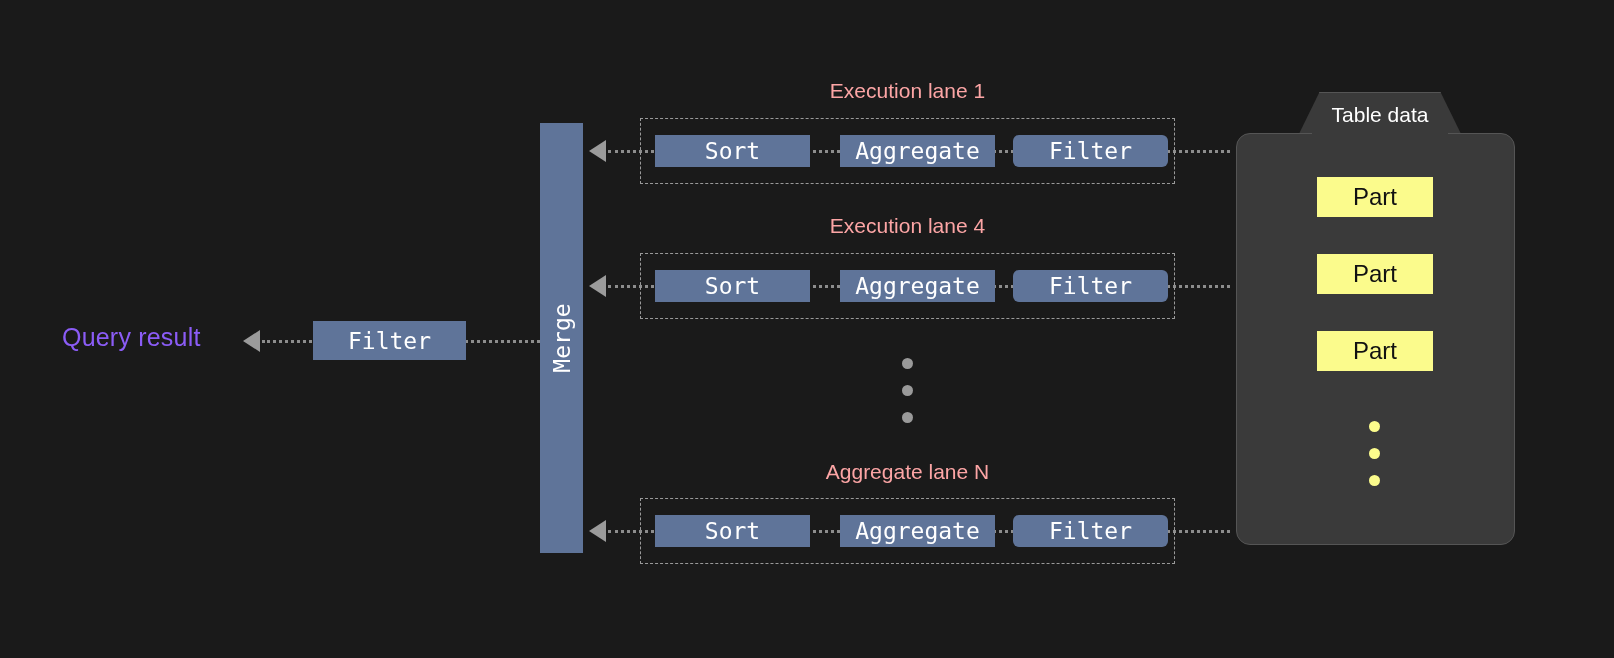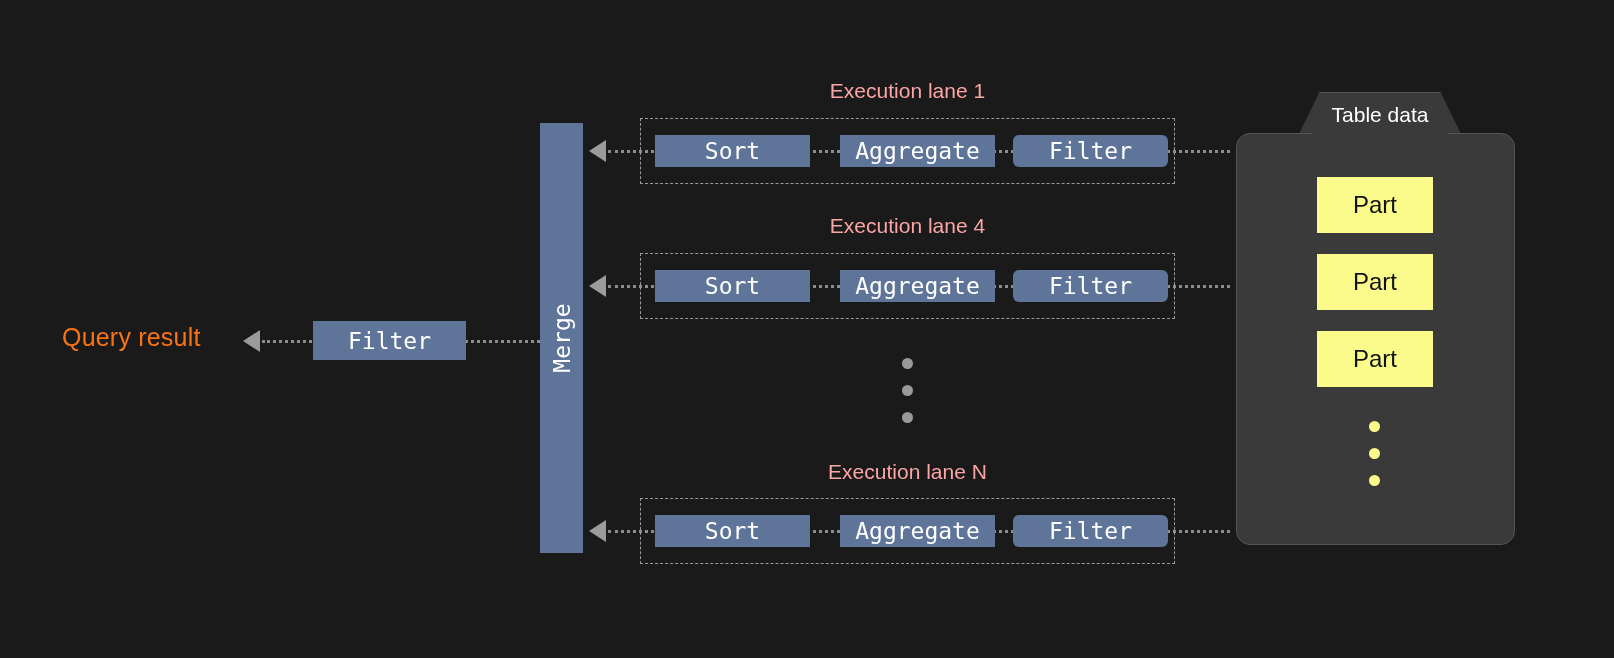--- a/index.html
+++ b/index.html
@@ -17,21 +17,21 @@
   }
 
   
   .abs { position: absolute; }
 
   
   .query-result {
     left: 62px;
     top: 323px;
     font-size: 25px;
-    color: #f97316;
+    color: #8b5cf6;
     white-space: nowrap;
     letter-spacing: 0.2px;
     text-align: right;
   }
 
   
   .opbox {
     background: #5f7499;
     color: #ffffff;
     font-family: "DejaVu Sans Mono", "Liberation Mono", monospace;
@@ -171,21 +171,21 @@
     width: 136px;
     height: 6px;
     background: #3a3a3a;
     z-index: 3;
   }
 
   .part-box {
     position: absolute;
     left: 1317px;
     width: 116px;
-    height: 56px;
+    height: 40px;
     background: #fbfb8c;
     color: #111111;
     font-size: 24px;
     display: flex;
     align-items: center;
     justify-content: center;
     z-index: 4;
   }
 </style>
 </head>
@@ -226,21 +226,21 @@
     <div class="opbox lane-op op-agg">Aggregate</div>
     <div class="opbox lane-op op-filter">Filter</div>
   </div>
 
   <div class="abs vdots" style="left:902px; top:358px;">
     <div class="dot dot-gray"></div>
     <div class="dot dot-gray"></div>
     <div class="dot dot-gray"></div>
   </div>
 
-  <div class="abs lane-label" style="left:640px; top:460px; width:535px;">Execution lane N</div>
+  <div class="abs lane-label" style="left:640px; top:460px; width:535px;">Aggregate lane N</div>
 
   <div class="abs arrow-left" style="left:589px; top:520px;"></div>
   <div class="abs dotline" style="left:608px; top:530px; width:622px;"></div>
 
   <div class="abs lane-box" style="top:498px;">
     <div class="opbox lane-op op-sort">Sort</div>
     <div class="opbox lane-op op-agg">Aggregate</div>
     <div class="opbox lane-op op-filter">Filter</div>
   </div>
 

